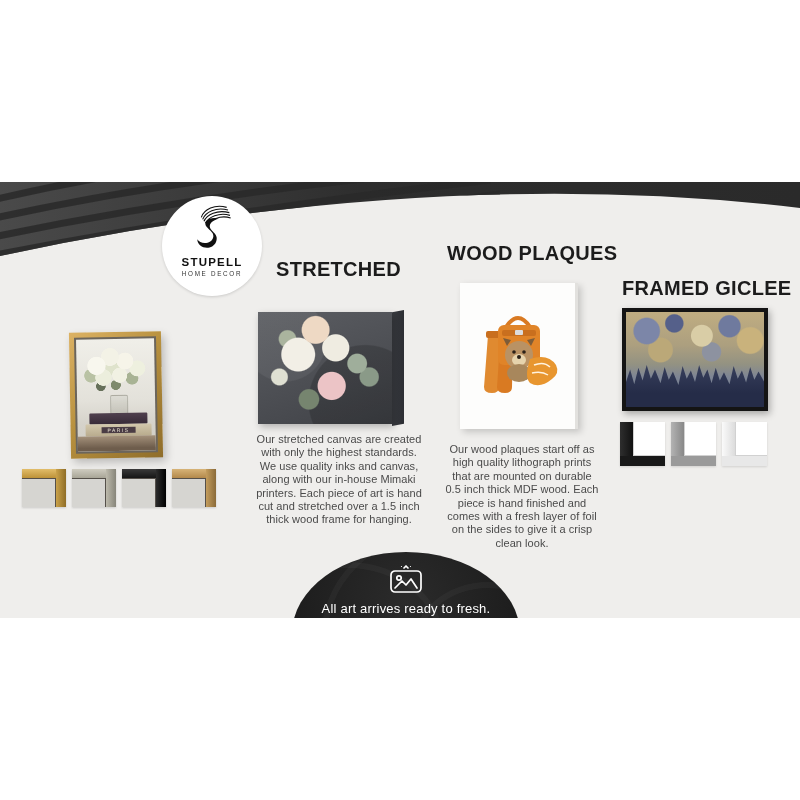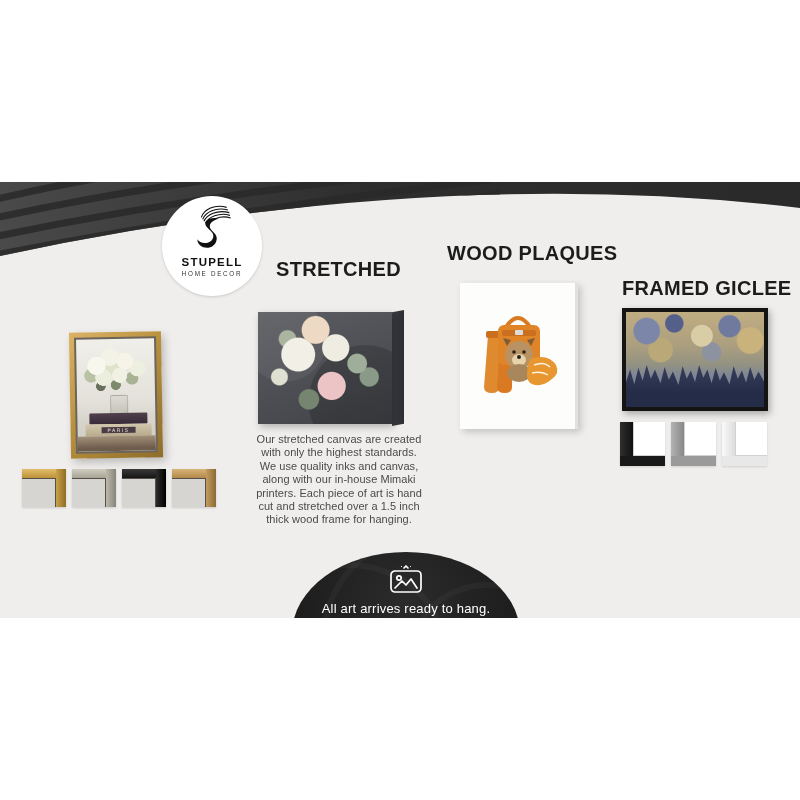--- a/index.html
+++ b/index.html
@@ -249,20 +249,21 @@
         <ellipse cx="47" cy="63" rx="7" ry="6" fill="#e6d3ac"></ellipse>
         <circle cx="42" cy="55" r="1.8" fill="#2a2118"></circle>
         <circle cx="52" cy="55" r="1.8" fill="#2a2118"></circle>
         <circle cx="47" cy="60" r="2" fill="#2a2118"></circle>
         <ellipse cx="47" cy="76" rx="12" ry="9" fill="#a8875c"></ellipse>
 
         <path d="M58,62 q18,-6 26,6 q4,8 -4,14 q-12,10 -22,4 q-6,-6 0,-24 Z" fill="#e8962f"></path>
         <path d="M62,68 q10,-4 16,2 M60,76 q10,-2 16,2" stroke="#fff3e0" stroke-width="1.5" fill="none"></path>
       </svg>
     </div>
+    <div class="sec p" style="left:443px;top:261px;width:158px;">Our wood plaques start off as high quality lithograph prints that are mounted on durable 0.5 inch thick MDF wood. Each piece is hand finished and comes with a fresh layer of foil on the sides to give it a crisp clean look.</div>
 
     <div class="sec h" style="left:622px;top:95px;text-align:right;">
       <div>FRAMED GICLEE</div>
     </div>
     <div class="giclee">
       <div class="giclee-art">
         <div class="treeline"></div>
       </div>
     </div>
     <div class="gcorner-row">
@@ -290,17 +291,17 @@
       <svg class="footer-icon" width="36" height="30" viewBox="0 0 36 30">
         <g stroke="#ffffff" stroke-width="1.7" fill="none" stroke-linecap="round" stroke-linejoin="round">
           <path d="M16,4 L18,2 L20,4"></path>
           <circle cx="13.5" cy="2.5" r="0.6" fill="#fff" stroke="none"></circle>
           <circle cx="22.5" cy="2.5" r="0.6" fill="#fff" stroke="none"></circle>
           <rect x="3" y="7" width="30" height="21" rx="4"></rect>
           <circle cx="11" cy="14" r="2.2"></circle>
           <path d="M7,24 L14,17 L18,21 L23,15 L29,24"></path>
         </g>
       </svg>
-      <div class="footer-text">All art arrives ready to hang.</div>
+      <div class="footer-text">All art arrives ready to fresh.</div>
     </div>
 
   </div>
 </div>
 
 </body></html>

